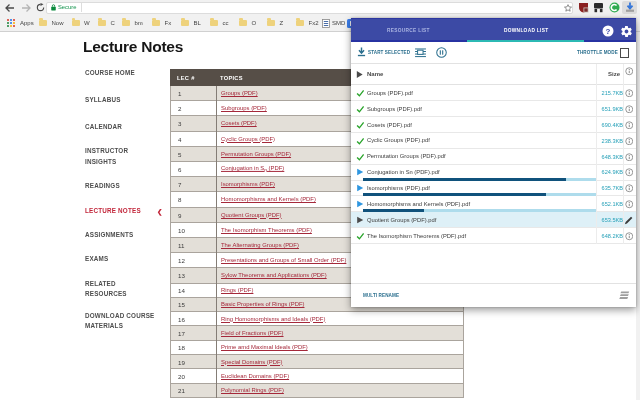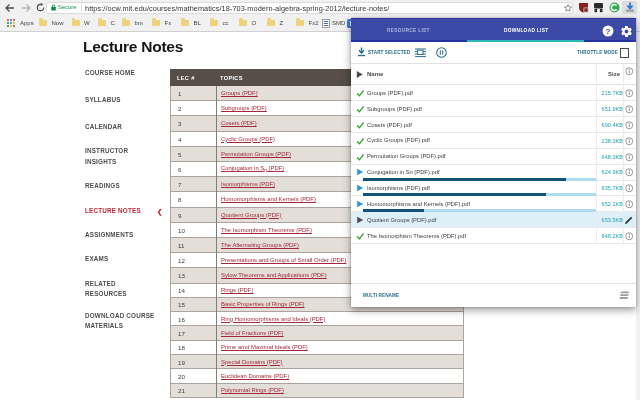--- a/index.html
+++ b/index.html
@@ -62,21 +62,20 @@
       <path d="M10.2 6 A4.2 4.2 0 1 1 6 1.8" stroke="#4a4a4a" stroke-width="1.5" fill="none"></path>
       <path d="M6 0 L10 1.8 L6 4 Z" fill="#4a4a4a"></path>
     </svg>
  <div id="omni"></div>
  <svg class="tbico" style="left:50.5px;top:4.2px" width="5" height="7" viewBox="0 0 6 7.5">
       <rect x="0.3" y="2.8" width="5.4" height="4.4" rx="0.5" fill="#0a8a3c"></rect>
       <path d="M1.6 2.8 V1.8 A1.4 1.4 0 0 1 4.4 1.8 V2.8" stroke="#0a8a3c" stroke-width="1" fill="none"></path>
     </svg>
  <span id="secure">Secure</span>
  <div id="osep"></div>
- <span id="url">https://ocw.mit.edu/courses/mathematics/18-703-modern-algebra-spring-2012/lecture-notes/</span>
  <svg class="tbico" style="left:564px;top:3.5px" width="8" height="8" viewBox="0 0 10 10">
       <path d="M5 0.8 L6.3 3.6 L9.4 3.9 L7 6 L7.7 9 L5 7.4 L2.3 9 L3 6 L0.6 3.9 L3.7 3.6 Z" stroke="#757575" stroke-width="1" fill="none"></path>
     </svg>
  <svg class="tbico" style="left:578px;top:2px" width="11" height="11" viewBox="0 0 11 11">
       <path d="M1 1 H10 V5 A4.5 5 0 0 1 5.5 10.5 A4.5 5 0 0 1 1 5 Z" fill="#8a2020"></path>
       <rect x="5.5" y="5.5" width="5" height="5" fill="#c9c4bc"></rect>
       <rect x="6.3" y="6.3" width="3.4" height="3.4" fill="#7b2a2a"></rect>
     </svg>
  <svg class="tbico" style="left:593px;top:2px" width="11" height="11" viewBox="0 0 11 11">
       <rect x="1" y="1" width="9" height="5.5" rx="1" fill="#2b2b2b"></rect>

